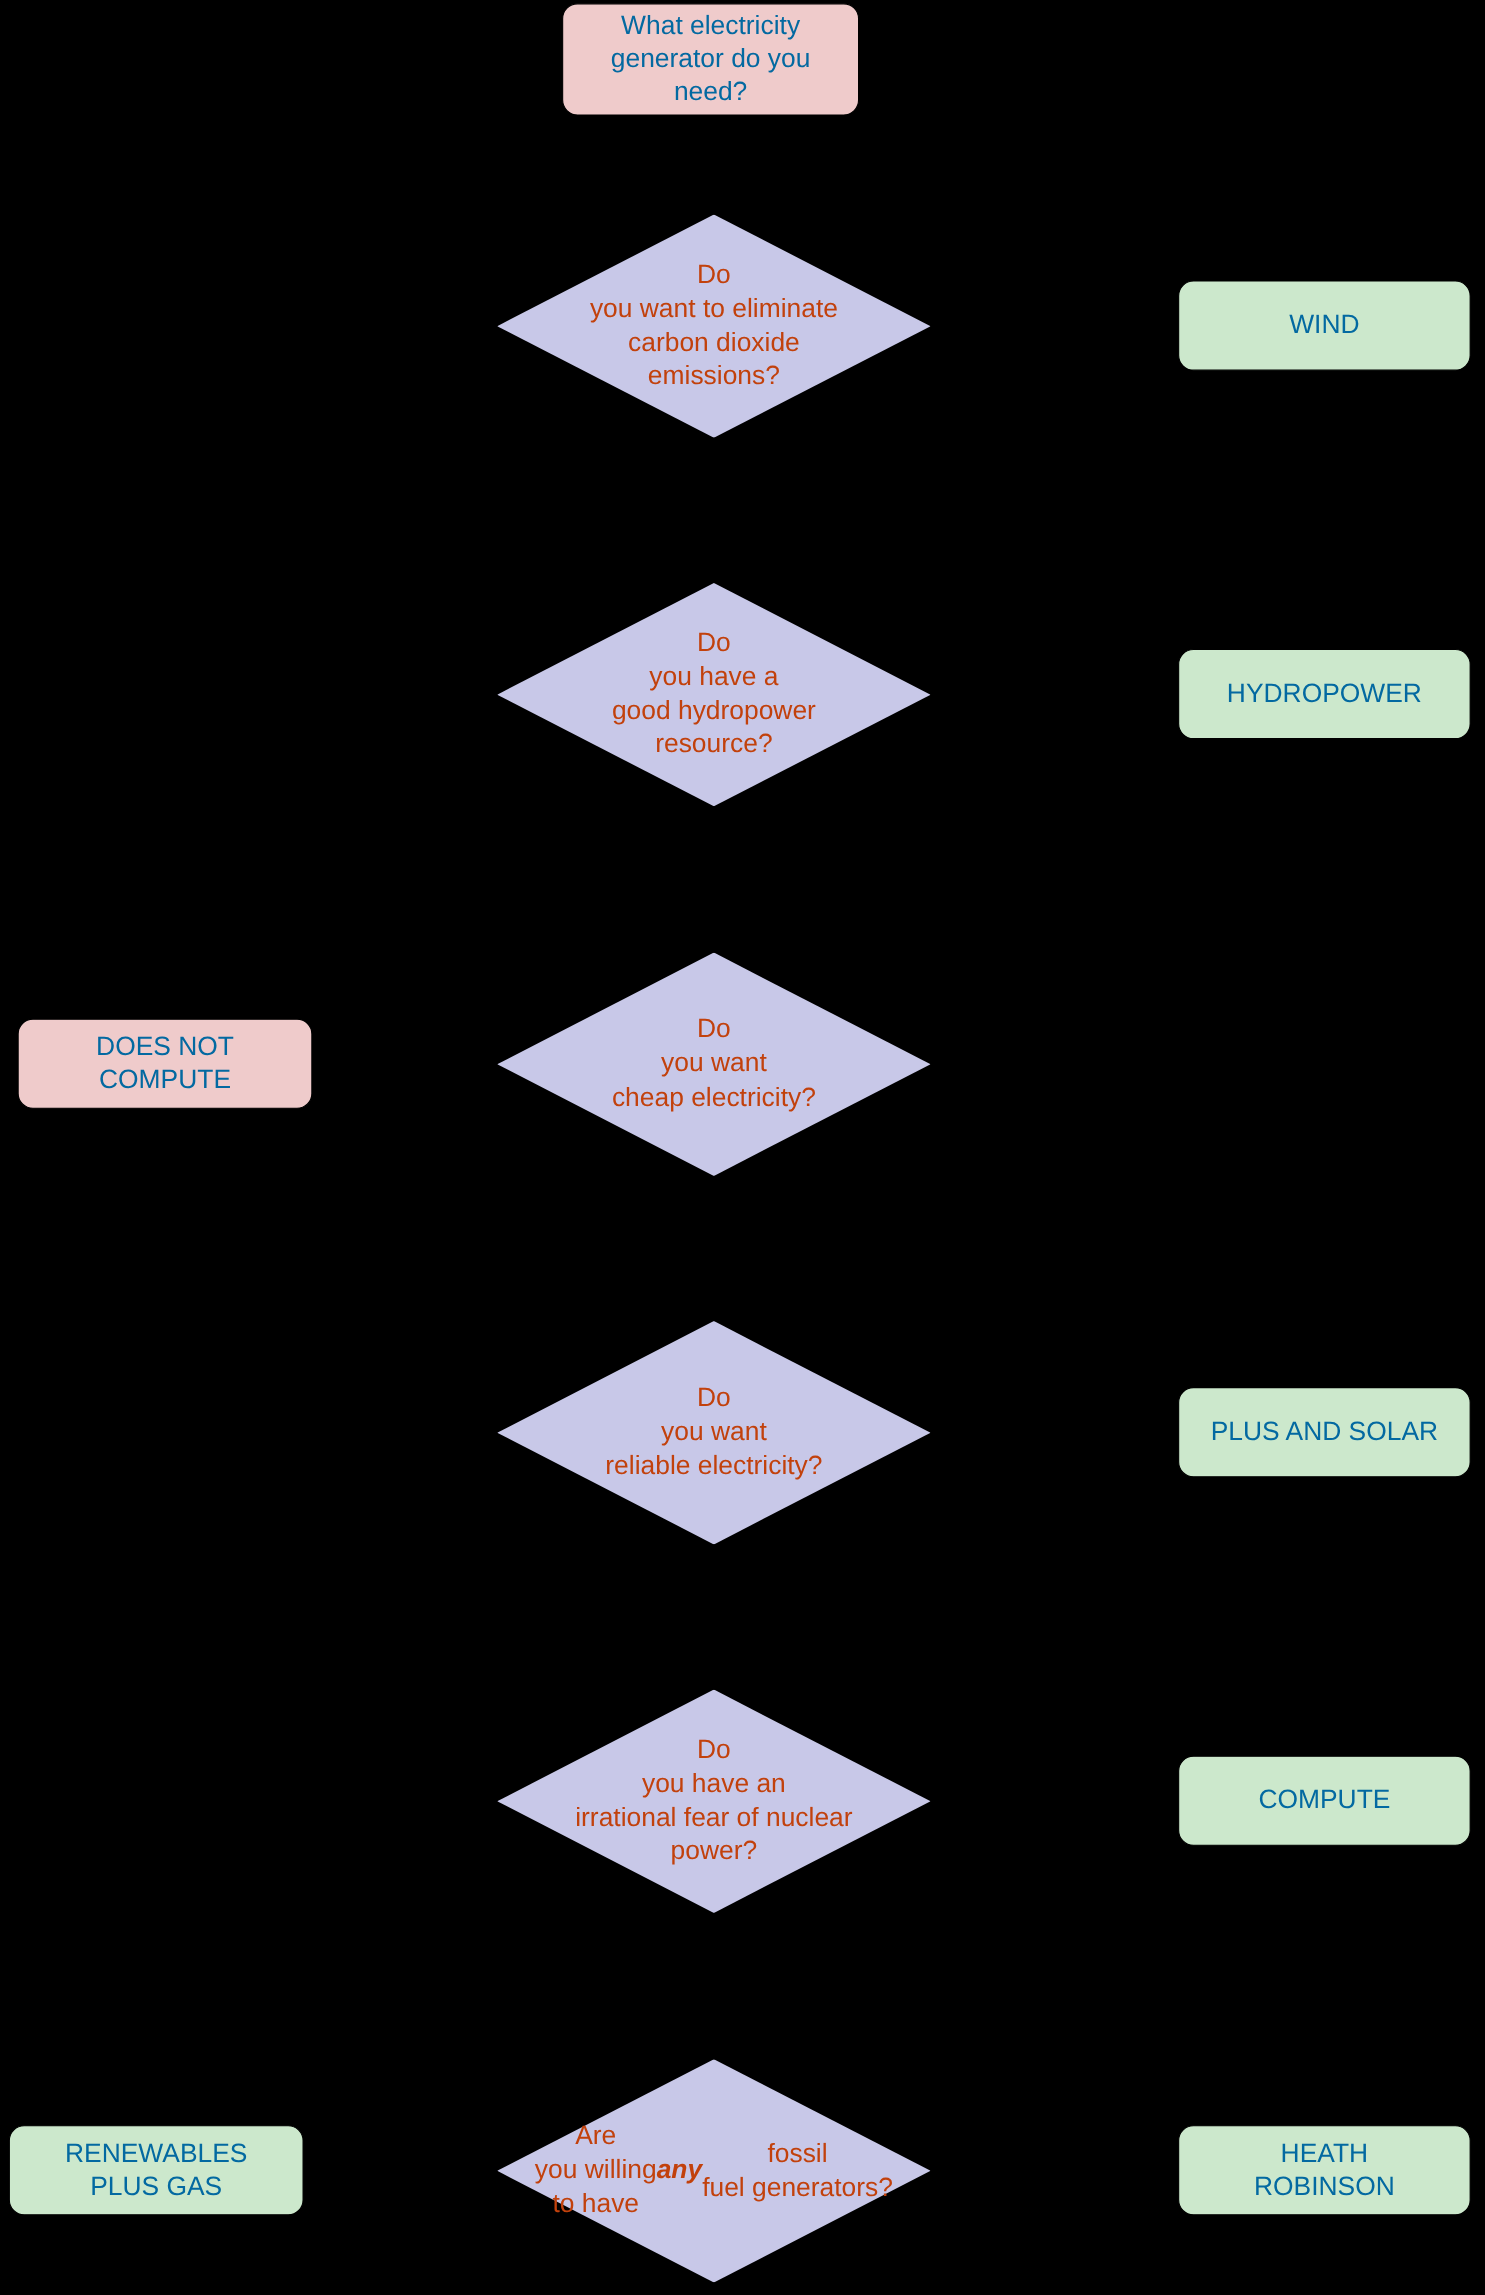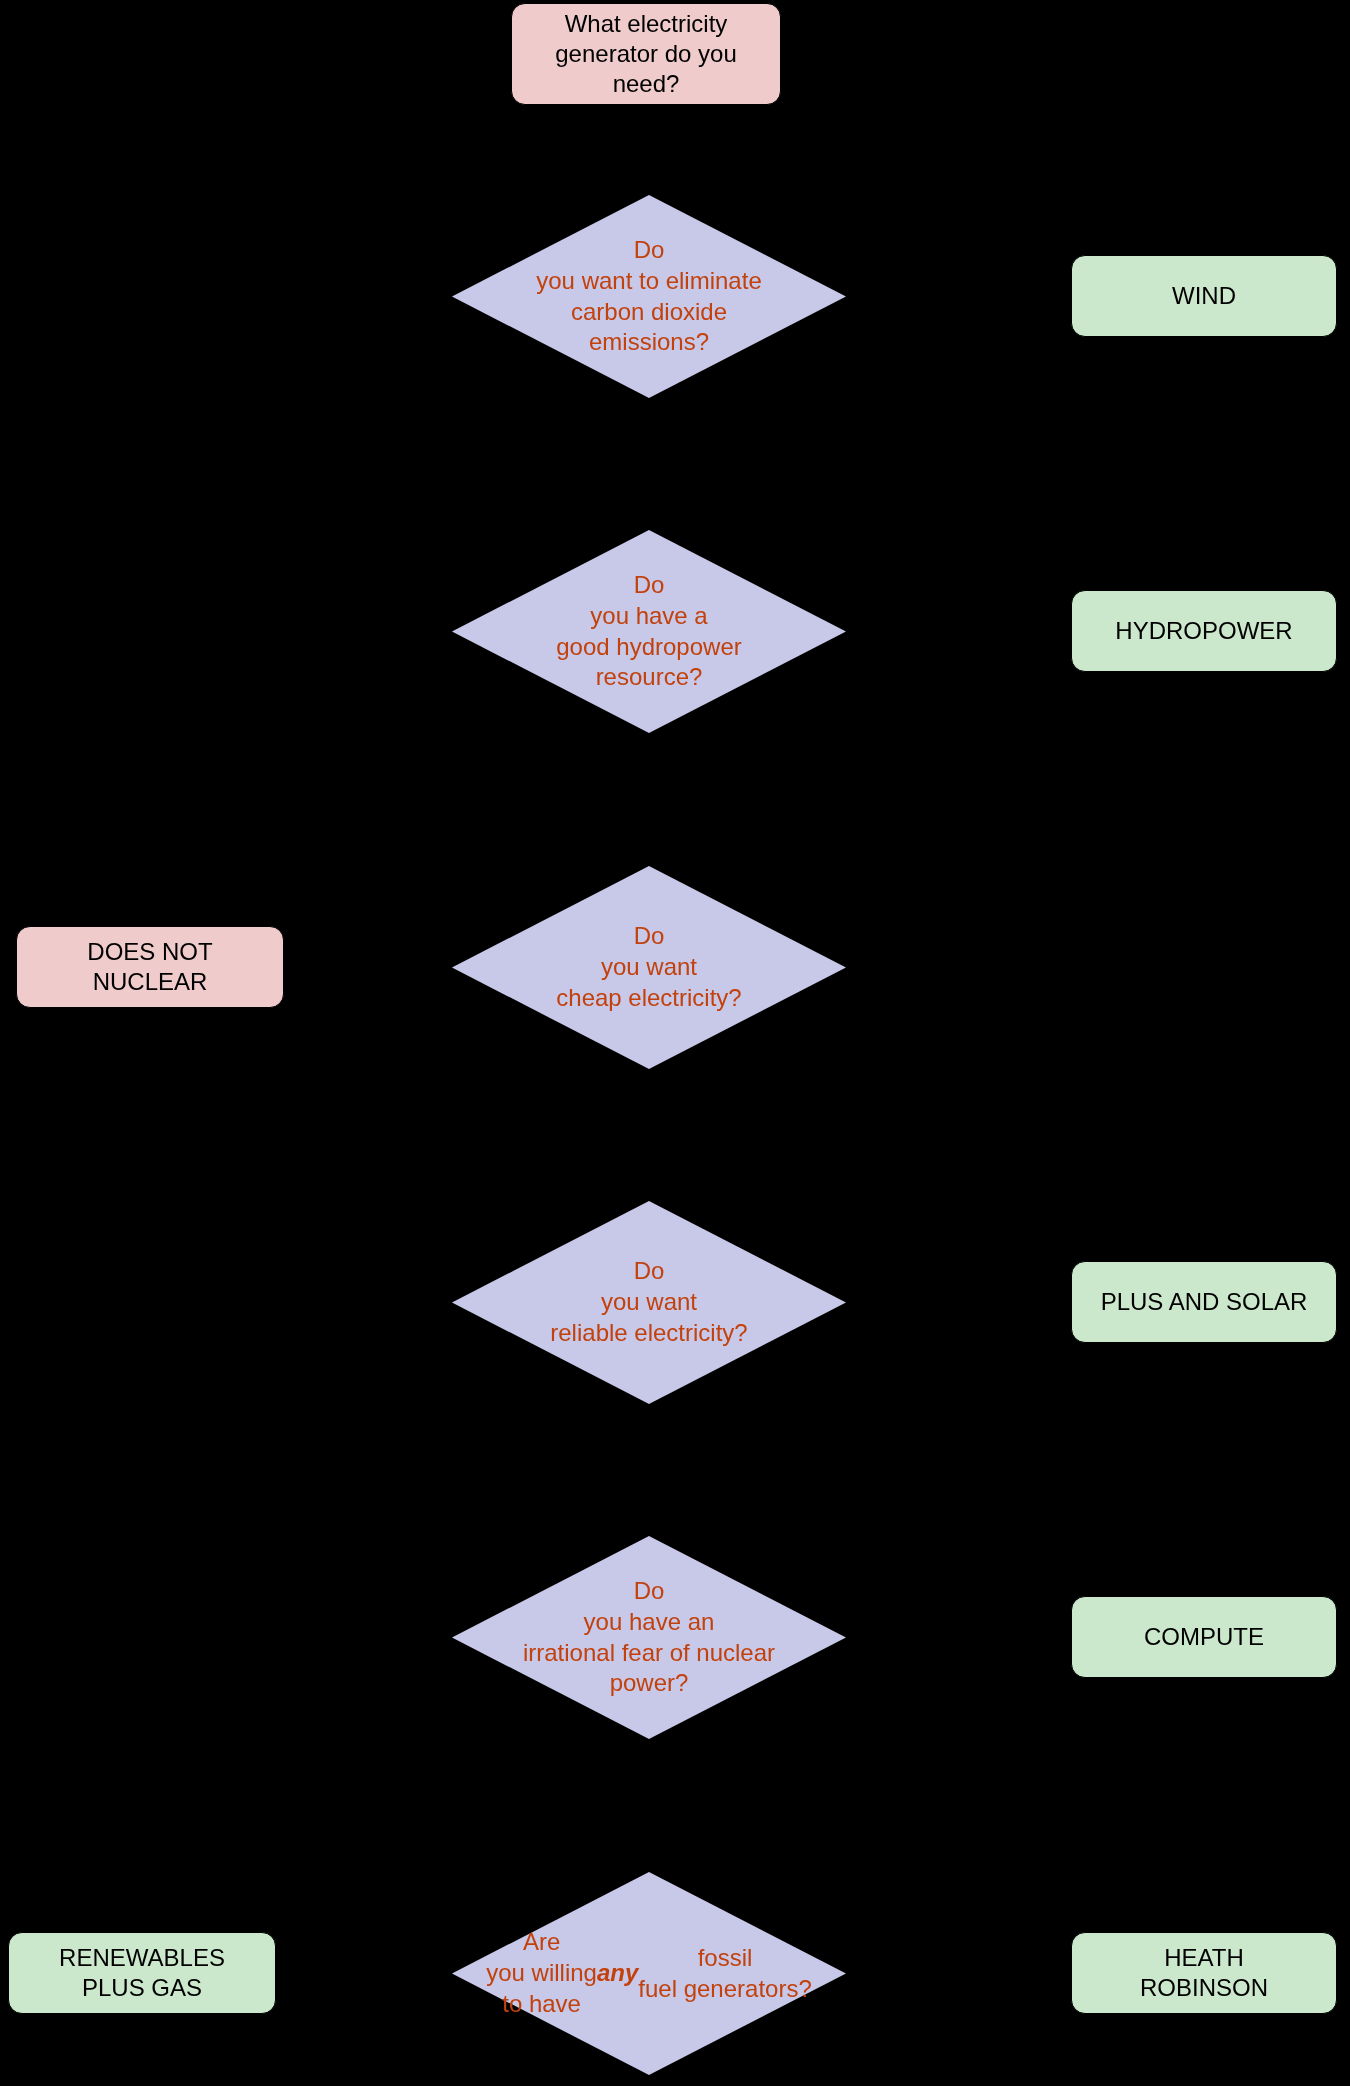--- a/index.html
+++ b/index.html
@@ -19,21 +19,21 @@
   
   .node-box {
     position: absolute;
     box-sizing: border-box;
     border-radius: 14px;
     border: 1px solid #000000;
     display: flex;
     align-items: center;
     justify-content: center;
     text-align: center;
-    color: #000000;
+    color: #0369a1;
     font-size: 24px;
     line-height: 1.25;
     white-space: pre-line;
     padding: 4px 10px;
   }
   .node-box.pink  { background: #EFCBCB; }
   .node-box.green { background: #CCE8CC; }
 
   
   .diamond-wrap {
@@ -142,18 +142,18 @@
   <div class="node-box green" style="left:1071px; top:590px; width:266px; height:82px;">HYDROPOWER</div>
 
   <div class="node-box green" style="left:1071px; top:1261px; width:266px; height:82px;">PLUS AND SOLAR</div>
 
   <div class="node-box green" style="left:1071px; top:1596px; width:266px; height:82px;">COMPUTE</div>
 
   <div class="node-box green" style="left:1071px; top:1932px; width:266px; height:82px;">HEATH
 ROBINSON</div>
 
   <div class="node-box pink" style="left:16px; top:926px; width:268px; height:82px;">DOES NOT
-NUCLEAR</div>
+COMPUTE</div>
 
   <div class="node-box green" style="left:8px; top:1932px; width:268px; height:82px;">RENEWABLES
 PLUS GAS</div>
 
 </div>
 
 </body></html>

